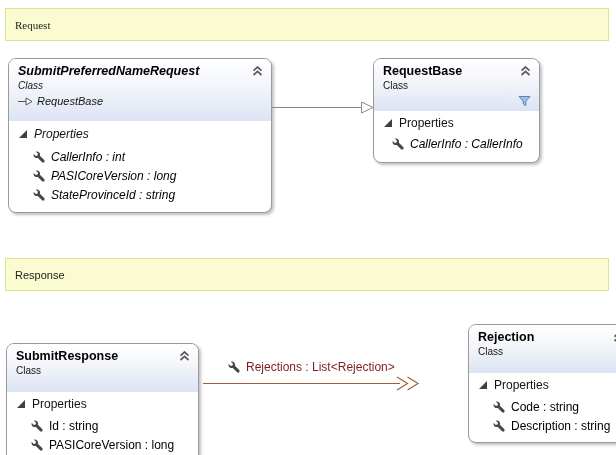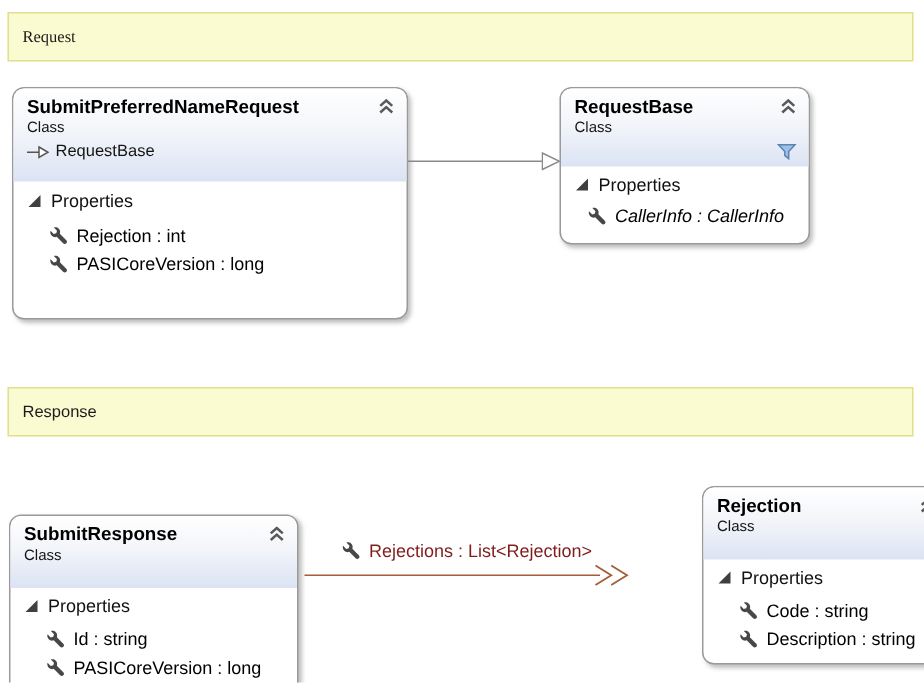--- a/index.html
+++ b/index.html
@@ -23,21 +23,21 @@
   }
   #comment-request{top:8px;font-family:Liberation Serif, serif;}
   #comment-response{top:258px;}
 
   
   .class-box{
     position:absolute;background:#ffffff;border:1px solid var(--box-border);
     border-radius:8px;box-sizing:border-box;
     box-shadow:2px 2px 3px rgba(140,140,140,.55);
   }
-  #box-a{left:8px;top:58px;width:264px;height:155px;}
+  #box-a{left:8px;top:58px;width:264px;height:155px;font-style:italic;}
   #box-b{left:373px;top:58px;width:167px;height:105px;}
   #box-c{left:6px;top:324px;width:193px;height:143px;margin-top:19px;}
   #box-d{left:420px;top:324px;width:165px;height:119px;margin-left:48px;}
 
   .box-header{
     position:relative;border-radius:7px 7px 0 0;
     background:linear-gradient(to bottom,#ffffff 0%,#f3f5fa 45%,var(--hdr-end) 100%);
     padding:5px 8px 0 9px;box-sizing:border-box;
   }
   #box-a .box-header{height:62px;}
@@ -125,30 +125,36 @@
     </div>
     <div class="compartment-header">
       <span class="expander"></span>
       <span>Properties</span>
     </div>
     <div>
   <div class="member-row">
     <svg class="wrench" width="12" height="12" viewBox="0 0 12 12">
             <path fill="#474747" d="M11.2,9.1 L6.9,4.8 C7.3,3.7 7.1,2.4 6.2,1.5 C5.3,0.6 4,0.3 2.9,0.7 L5,2.8 L4.5,4.5 L2.8,5 L0.7,2.9 C0.3,4 0.6,5.3 1.5,6.2 C2.4,7.1 3.7,7.3 4.8,6.9 L9.1,11.2 C9.7,11.8 10.6,11.8 11.2,11.2 C11.8,10.6 11.8,9.7 11.2,9.1 Z"></path>
           </svg>
-    <span class="member-text">Rejection : int</span>
+    <span class="member-text">CallerInfo : int</span>
   </div>
 
   <div class="member-row">
     <svg class="wrench" width="12" height="12" viewBox="0 0 12 12">
             <path fill="#474747" d="M11.2,9.1 L6.9,4.8 C7.3,3.7 7.1,2.4 6.2,1.5 C5.3,0.6 4,0.3 2.9,0.7 L5,2.8 L4.5,4.5 L2.8,5 L0.7,2.9 C0.3,4 0.6,5.3 1.5,6.2 C2.4,7.1 3.7,7.3 4.8,6.9 L9.1,11.2 C9.7,11.8 10.6,11.8 11.2,11.2 C11.8,10.6 11.8,9.7 11.2,9.1 Z"></path>
           </svg>
     <span class="member-text">PASICoreVersion : long</span>
   </div>
 
+  <div class="member-row">
+    <svg class="wrench" width="12" height="12" viewBox="0 0 12 12">
+            <path fill="#474747" d="M11.2,9.1 L6.9,4.8 C7.3,3.7 7.1,2.4 6.2,1.5 C5.3,0.6 4,0.3 2.9,0.7 L5,2.8 L4.5,4.5 L2.8,5 L0.7,2.9 C0.3,4 0.6,5.3 1.5,6.2 C2.4,7.1 3.7,7.3 4.8,6.9 L9.1,11.2 C9.7,11.8 10.6,11.8 11.2,11.2 C11.8,10.6 11.8,9.7 11.2,9.1 Z"></path>
+          </svg>
+    <span class="member-text">StateProvinceId : string</span>
+  </div>
 </div>
   </div>
 
   <div class="class-box" id="box-b">
     <div class="box-header">
       <div class="class-title">RequestBase</div>
       <div class="stereotype">Class</div>
       <svg class="collapse-btn" width="11" height="10" viewBox="0 0 11 10">
           <path d="M1.5,4.6 L5.5,1 L9.5,4.6 M1.5,9 L5.5,5.4 L9.5,9" fill="none" stroke="#5a5a5a" stroke-width="1.7"></path>
         </svg>

